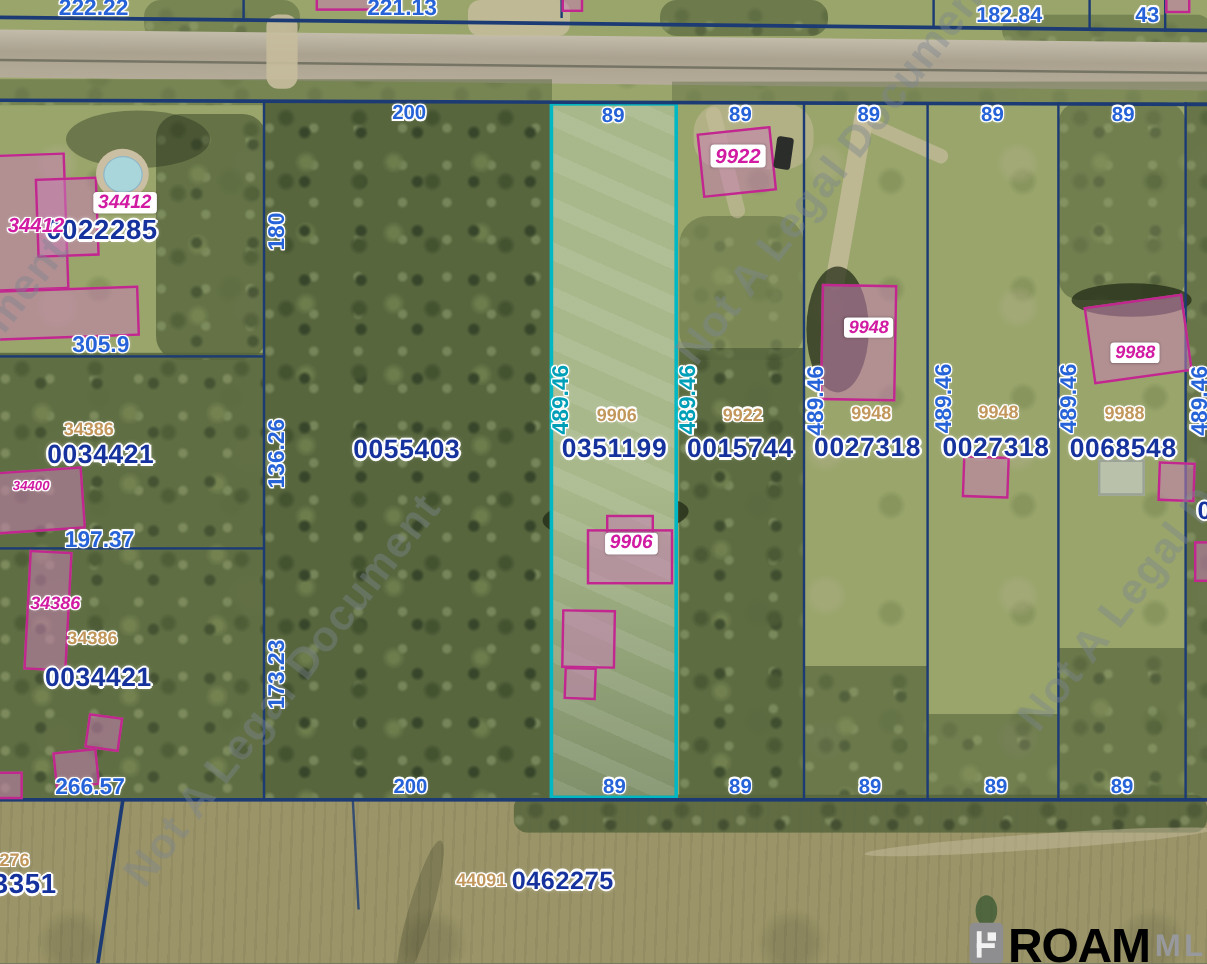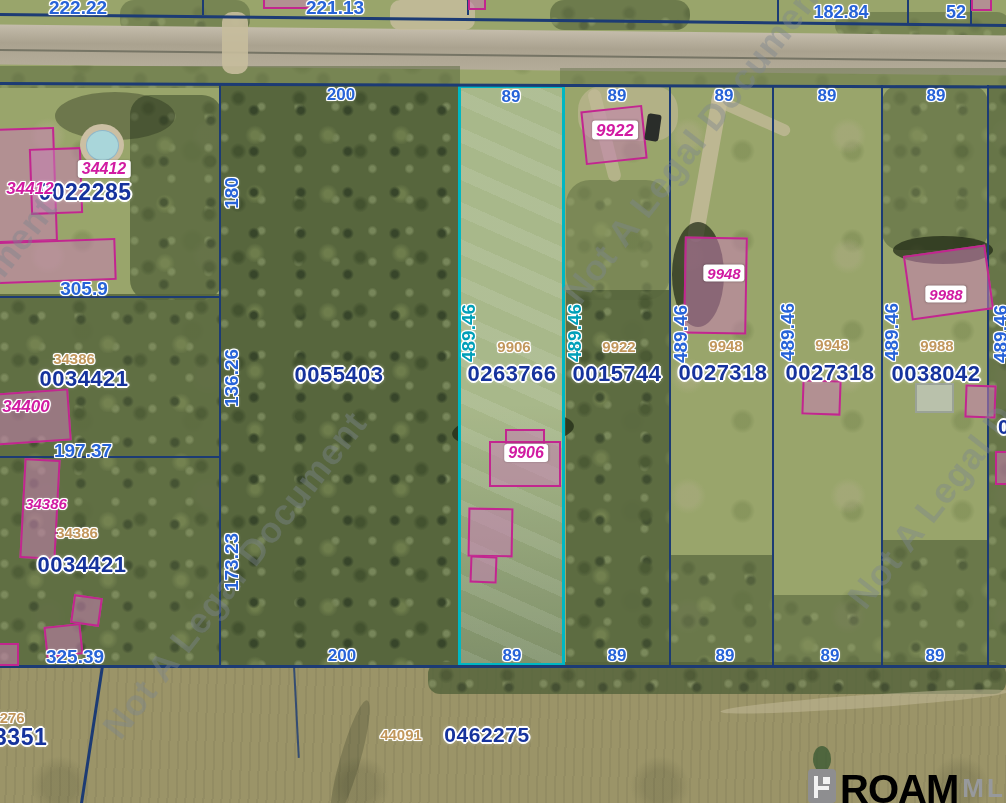--- a/index.html
+++ b/index.html
@@ -161,69 +161,69 @@
   <div id="wm-layer">
       <div class="wm" style="left: 695px; top: 140px;">Not A Legal Document</div>
       <div class="wm" style="left: -75px; top: 360px;">Not A Legal Document</div>
       <div class="wm" style="left: 235px; top: 575px;">Not A Legal Document</div>
       <div class="wm" style="left: 980px; top: 445px;">Not A Legal Document</div>
     </div>
   <div id="labels-layer">
       <div class="lbl dim" style="left: 78px; top: 7px; font-size: 19px; transform: translate(-50%, -50%);">222.22</div>
       <div class="lbl dim" style="left: 335px; top: 7px; font-size: 19px; transform: translate(-50%, -50%);">221.13</div>
       <div class="lbl dim" style="left: 841px; top: 12px; font-size: 18px; transform: translate(-50%, -50%);">182.84</div>
-      <div class="lbl dim" style="left: 956px; top: 12px; font-size: 18px; transform: translate(-50%, -50%);">52</div>
+      <div class="lbl dim" style="left: 956px; top: 12px; font-size: 18px; transform: translate(-50%, -50%);">43</div>
       <div class="lbl dim" style="left: 84px; top: 288px; font-size: 19px; transform: translate(-50%, -50%);">305.9</div>
       <div class="lbl dim" style="left: 341px; top: 94px; font-size: 17px; transform: translate(-50%, -50%);">200</div>
       <div class="lbl dim" style="left: 231px; top: 193px; font-size: 19px; transform: translate(-50%, -50%) rotate(-90deg);">180</div>
       <div class="lbl dim" style="left: 231px; top: 378px; font-size: 19px; transform: translate(-50%, -50%) rotate(-90deg);">136.26</div>
       <div class="lbl dim" style="left: 83px; top: 450px; font-size: 19px; transform: translate(-50%, -50%);">197.37</div>
       <div class="lbl dim" style="left: 231px; top: 562px; font-size: 19px; transform: translate(-50%, -50%) rotate(-90deg);">173.23</div>
-      <div class="lbl dim" style="left: 75px; top: 656px; font-size: 19px; transform: translate(-50%, -50%);">325.39</div>
+      <div class="lbl dim" style="left: 75px; top: 656px; font-size: 19px; transform: translate(-50%, -50%);">266.57</div>
       <div class="lbl dim" style="left: 342px; top: 655px; font-size: 17px; transform: translate(-50%, -50%);">200</div>
       <div class="lbl dim" style="left: 511px; top: 96px; font-size: 17px; transform: translate(-50%, -50%);">89</div>
       <div class="lbl dim" style="left: 617px; top: 95px; font-size: 17px; transform: translate(-50%, -50%);">89</div>
       <div class="lbl dim" style="left: 724px; top: 95px; font-size: 17px; transform: translate(-50%, -50%);">89</div>
       <div class="lbl dim" style="left: 827px; top: 95px; font-size: 17px; transform: translate(-50%, -50%);">89</div>
       <div class="lbl dim" style="left: 936px; top: 95px; font-size: 17px; transform: translate(-50%, -50%);">89</div>
       <div class="lbl dim" style="left: 512px; top: 655px; font-size: 17px; transform: translate(-50%, -50%);">89</div>
       <div class="lbl dim" style="left: 617px; top: 655px; font-size: 17px; transform: translate(-50%, -50%);">89</div>
       <div class="lbl dim" style="left: 725px; top: 655px; font-size: 17px; transform: translate(-50%, -50%);">89</div>
       <div class="lbl dim" style="left: 830px; top: 655px; font-size: 17px; transform: translate(-50%, -50%);">89</div>
       <div class="lbl dim" style="left: 935px; top: 655px; font-size: 17px; transform: translate(-50%, -50%);">89</div>
       <div class="lbl dimTeal" style="left: 468px; top: 333px; font-size: 19px; transform: translate(-50%, -50%) rotate(-90deg);">489.46</div>
       <div class="lbl dimTeal" style="left: 574px; top: 333px; font-size: 19px; transform: translate(-50%, -50%) rotate(-90deg);">489.46</div>
       <div class="lbl dim" style="left: 680px; top: 334px; font-size: 19px; transform: translate(-50%, -50%) rotate(-90deg);">489.46</div>
       <div class="lbl dim" style="left: 787px; top: 332px; font-size: 19px; transform: translate(-50%, -50%) rotate(-90deg);">489.46</div>
       <div class="lbl dim" style="left: 891px; top: 332px; font-size: 19px; transform: translate(-50%, -50%) rotate(-90deg);">489.46</div>
       <div class="lbl dim" style="left: 1000px; top: 334px; font-size: 19px; transform: translate(-50%, -50%) rotate(-90deg);">489.46</div>
       <div class="lbl pid" style="left: 85px; top: 192px; font-size: 23px; transform: translate(-50%, -50%);">0022285</div>
       <div class="lbl pid" style="left: 84px; top: 379px; font-size: 22px; transform: translate(-50%, -50%);">0034421</div>
       <div class="lbl pid" style="left: 339px; top: 375px; font-size: 22px; transform: translate(-50%, -50%);">0055403</div>
-      <div class="lbl pid" style="left: 512px; top: 374px; font-size: 22px; transform: translate(-50%, -50%);">0263766</div>
+      <div class="lbl pid" style="left: 512px; top: 374px; font-size: 22px; transform: translate(-50%, -50%);">0351199</div>
       <div class="lbl pid" style="left: 617px; top: 374px; font-size: 22px; transform: translate(-50%, -50%);">0015744</div>
       <div class="lbl pid" style="left: 723px; top: 373px; font-size: 22px; transform: translate(-50%, -50%);">0027318</div>
       <div class="lbl pid" style="left: 830px; top: 373px; font-size: 22px; transform: translate(-50%, -50%);">0027318</div>
-      <div class="lbl pid" style="left: 936px; top: 374px; font-size: 22px; transform: translate(-50%, -50%);">0038042</div>
+      <div class="lbl pid" style="left: 936px; top: 374px; font-size: 22px; transform: translate(-50%, -50%);">0068548</div>
       <div class="lbl pid" style="left: 82px; top: 565px; font-size: 22px; transform: translate(-50%, -50%);">0034421</div>
-      <div class="lbl pid" style="left: 469px; top: 734px; font-size: 21px; transform: translate(-50%, -50%); padding-left: 36px;">0462275</div>
+      <div class="lbl pid" style="left: 469px; top: 734px; font-size: 21px; transform: translate(-50%, -50%);">0462275</div>
       <div class="lbl pid" style="left: 14px; top: 737px; font-size: 23px; transform: translate(-50%, -50%);">83351</div>
       <div class="lbl pid" style="left: 1004px; top: 426px; font-size: 21px; transform: translate(-50%, -50%);">0</div>
       <div class="lbl tan" style="left: 74px; top: 358px; font-size: 15px; transform: translate(-50%, -50%);">34386</div>
       <div class="lbl tan" style="left: 77px; top: 532px; font-size: 15px; transform: translate(-50%, -50%);">34386</div>
       <div class="lbl tan" style="left: 514px; top: 346px; font-size: 15px; transform: translate(-50%, -50%);">9906</div>
       <div class="lbl tan" style="left: 619px; top: 346px; font-size: 15px; transform: translate(-50%, -50%);">9922</div>
       <div class="lbl tan" style="left: 726px; top: 345px; font-size: 15px; transform: translate(-50%, -50%);">9948</div>
       <div class="lbl tan" style="left: 832px; top: 344px; font-size: 15px; transform: translate(-50%, -50%);">9948</div>
       <div class="lbl tan" style="left: 937px; top: 345px; font-size: 15px; transform: translate(-50%, -50%);">9988</div>
       <div class="lbl tan" style="left: 401px; top: 734px; font-size: 15px; transform: translate(-50%, -50%);">44091</div>
       <div class="lbl tan" style="left: 8px; top: 717px; font-size: 15px; transform: translate(-50%, -50%);">4276</div>
       <div class="lbl magBox" style="left: 104px; top: 169px; font-size: 16px; transform: translate(-50%, -50%);">34412</div>
       <div class="lbl mag" style="left: 30px; top: 188px; font-size: 17px; transform: translate(-50%, -50%);">34412</div>
-      <div class="lbl mag" style="left: 26px; top: 406px; font-size: 17px; transform: translate(-50%, -50%); text-align: right;">34400</div>
+      <div class="lbl mag" style="left: 26px; top: 406px; font-size: 11px; transform: translate(-50%, -50%); text-align: right;">34400</div>
       <div class="lbl mag" style="left: 46px; top: 503px; font-size: 15px; transform: translate(-50%, -50%);">34386</div>
       <div class="lbl magBox" style="left: 526px; top: 453px; font-size: 16px; transform: translate(-50%, -50%);">9906</div>
       <div class="lbl magBox" style="left: 615px; top: 130px; font-size: 17px; transform: translate(-50%, -50%);">9922</div>
       <div class="lbl magBox" style="left: 724px; top: 273px; font-size: 15px; transform: translate(-50%, -50%);">9948</div>
       <div class="lbl magBox" style="left: 946px; top: 294px; font-size: 15px; transform: translate(-50%, -50%);">9988</div>
     </div>
 
   <div id="logo">
     <div class="mark">
       <div class="b1"></div>

